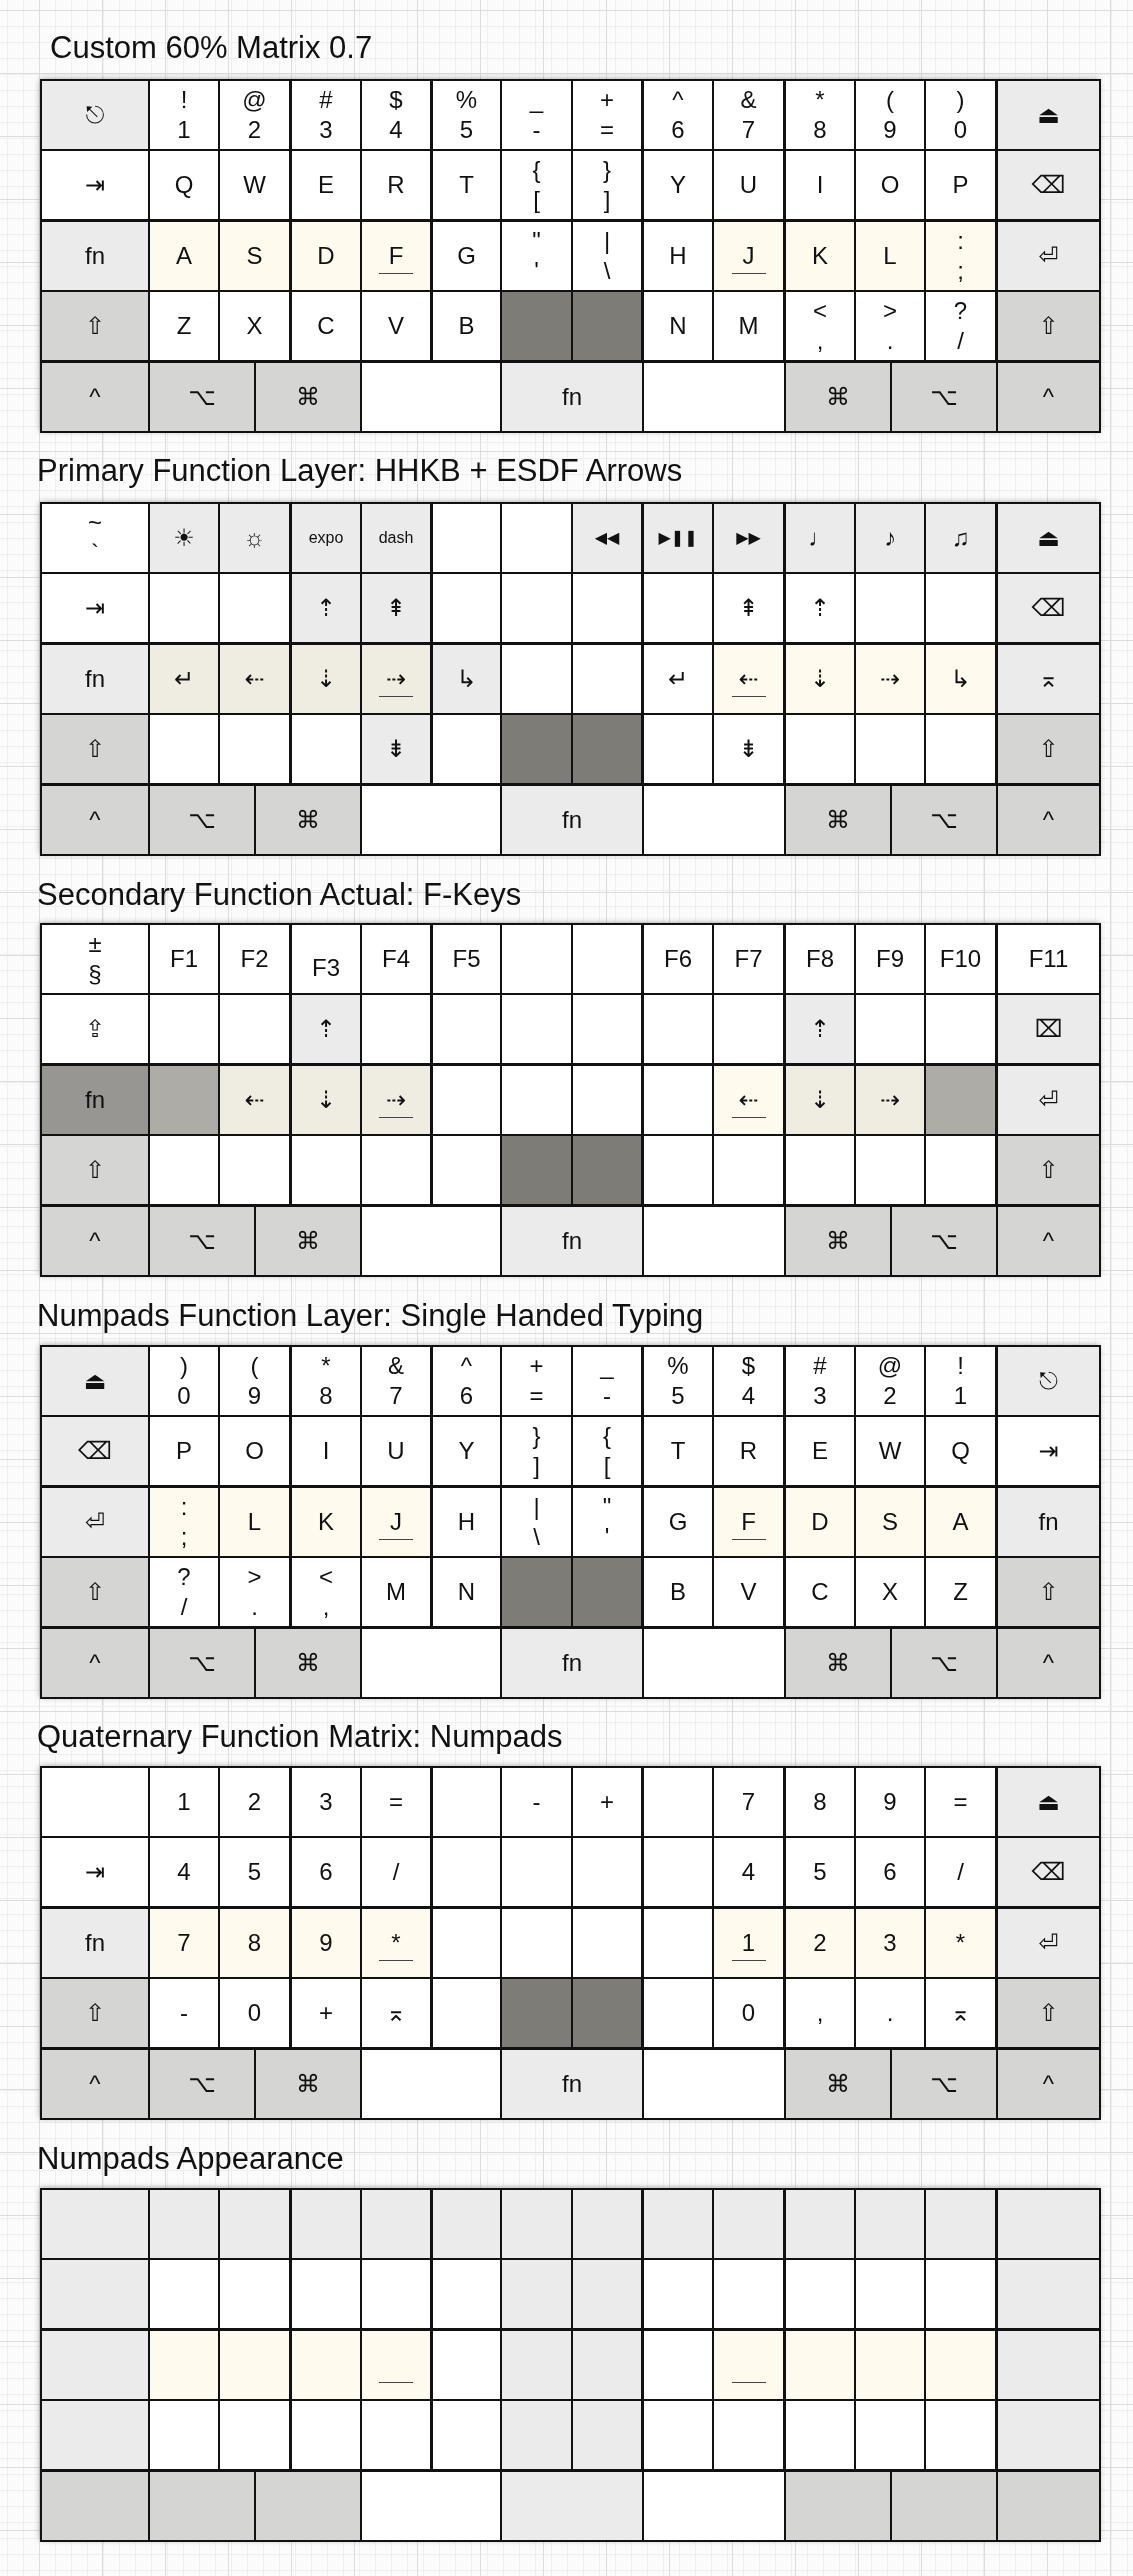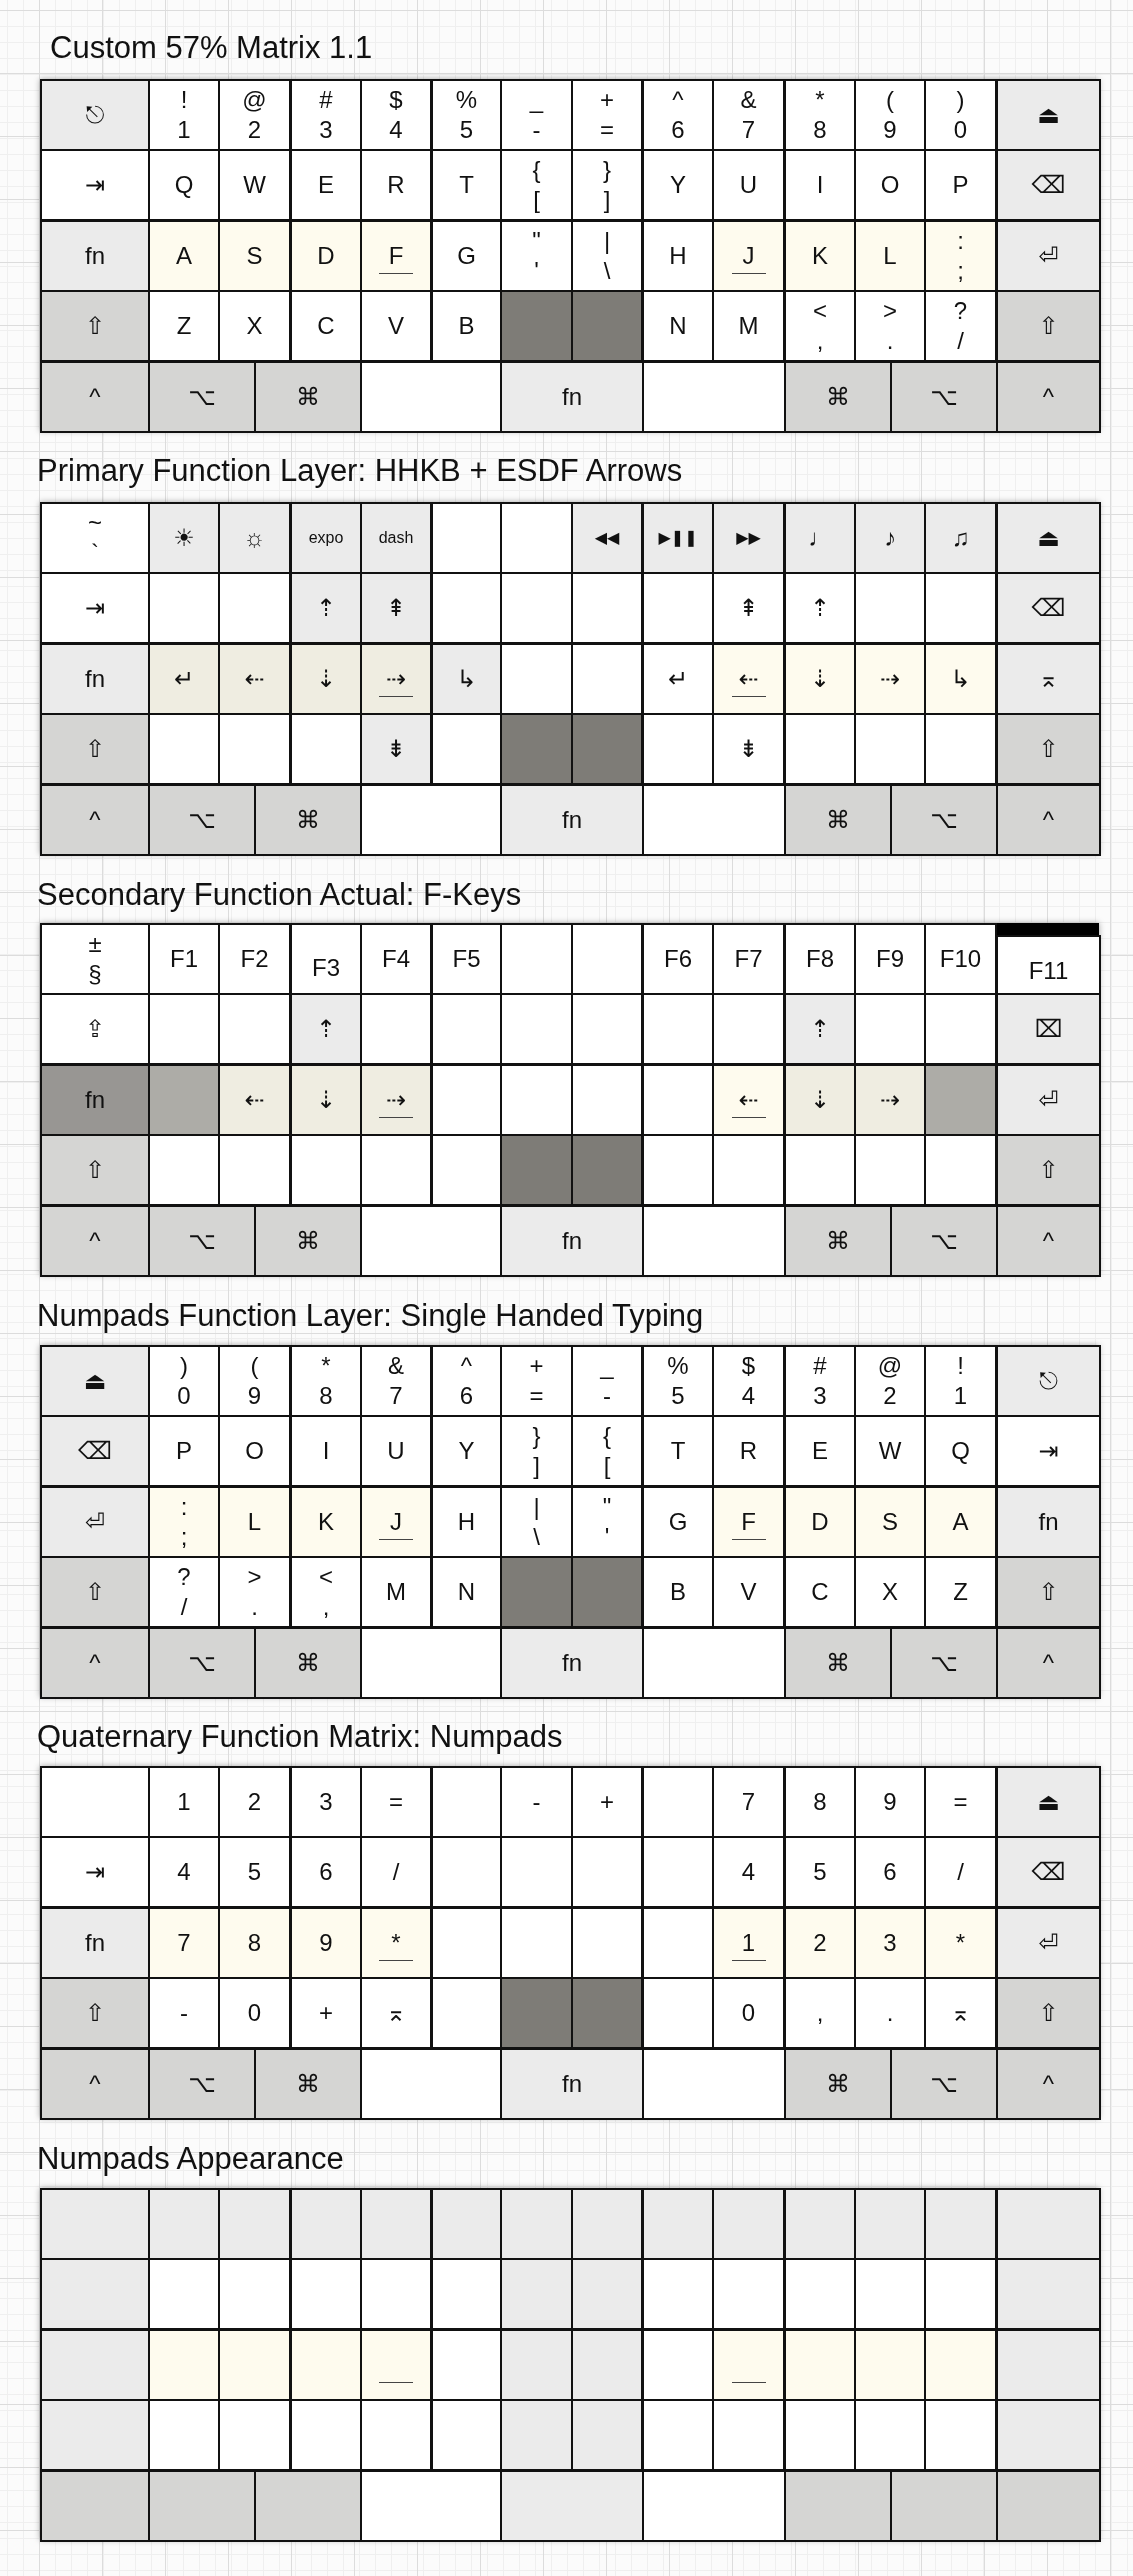--- a/index.html
+++ b/index.html
@@ -68,21 +68,21 @@
   .c-yellow { background: #fefbee; }
   .c-olive  { background: #efede1; }
   .c-dark   { background: #7e7c77; }
   .c-gray   { background: #adaca7; }
   .c-fngray { background: #989693; }
 </style>
 </head>
 <body>
 
 <div id="root">
-    <div class="section-title first" style="top: 30px;">Custom 57% Matrix 1.1</div>
+    <div class="section-title first" style="top: 30px;">Custom 60% Matrix 0.7</div>
     <div class="kb" style="top: 79px;">
       <div class="key c-light" style="left: 0px; top: 0px; width: 110px; height: 72px;">
         <span class="bot">⎋</span>
       </div>
       <div class="key c-white two" style="left: 108px; top: 0px; width: 72px; height: 72px;">
         <span class="top">!</span>
         <span class="bot">1</span>
       </div>
       <div class="key c-white two" style="left: 178px; top: 0px; width: 73px; height: 72px;">
         <span class="top">@</span>
@@ -531,21 +531,21 @@
       </div>
       <div class="key c-white" style="left: 744px; top: 0px; width: 72px; height: 72px;">
         <span class="bot">F8</span>
       </div>
       <div class="key c-white" style="left: 814px; top: 0px; width: 72px; height: 72px;">
         <span class="bot">F9</span>
       </div>
       <div class="key c-white" style="left: 884px; top: 0px; width: 73px; height: 72px;">
         <span class="bot">F10</span>
       </div>
-      <div class="key c-white" style="left: 956px; top: 12px; width: 105px; height: 72px;">
+      <div class="key c-white" style="left: 956px; top: 0px; width: 105px; height: 72px;">
         <span class="bot">F11</span>
       </div>
       <div class="key c-white" style="left: 0px; top: 70px; width: 110px; height: 72px;">
         <span class="bot">⇪</span>
       </div>
       <div class="key c-white" style="left: 108px; top: 70px; width: 72px; height: 72px;">
         <span class="bot"></span>
       </div>
       <div class="key c-white" style="left: 178px; top: 70px; width: 73px; height: 72px;">
         <span class="bot"></span>

